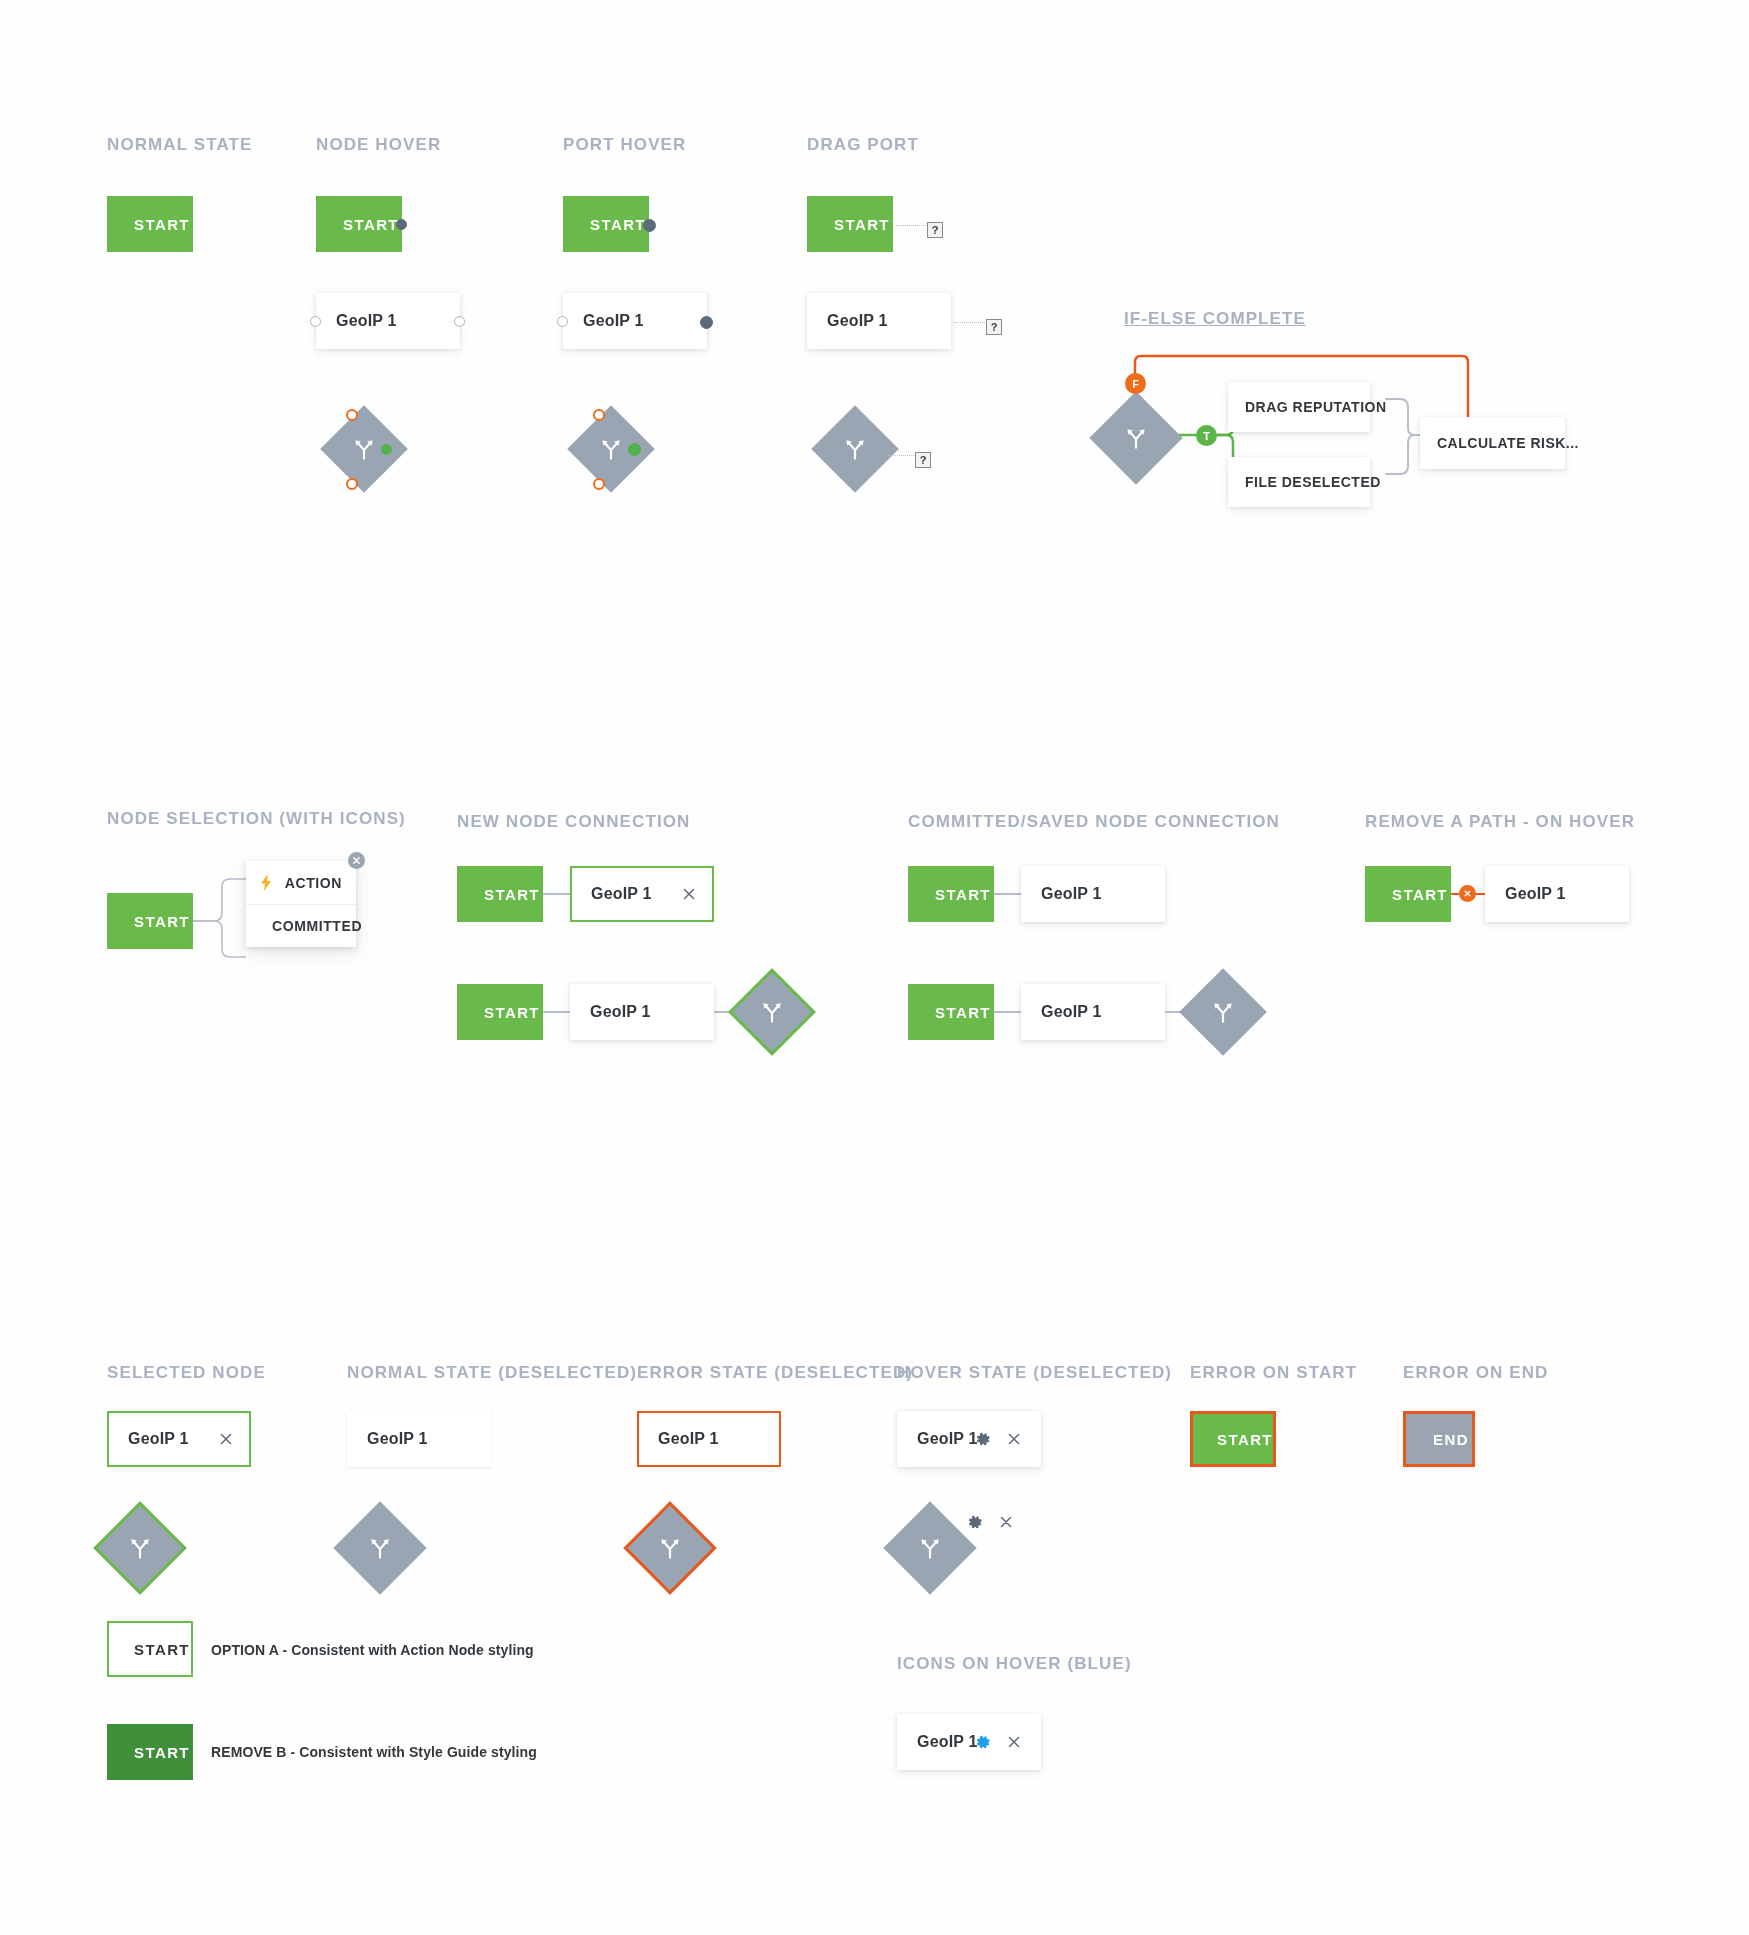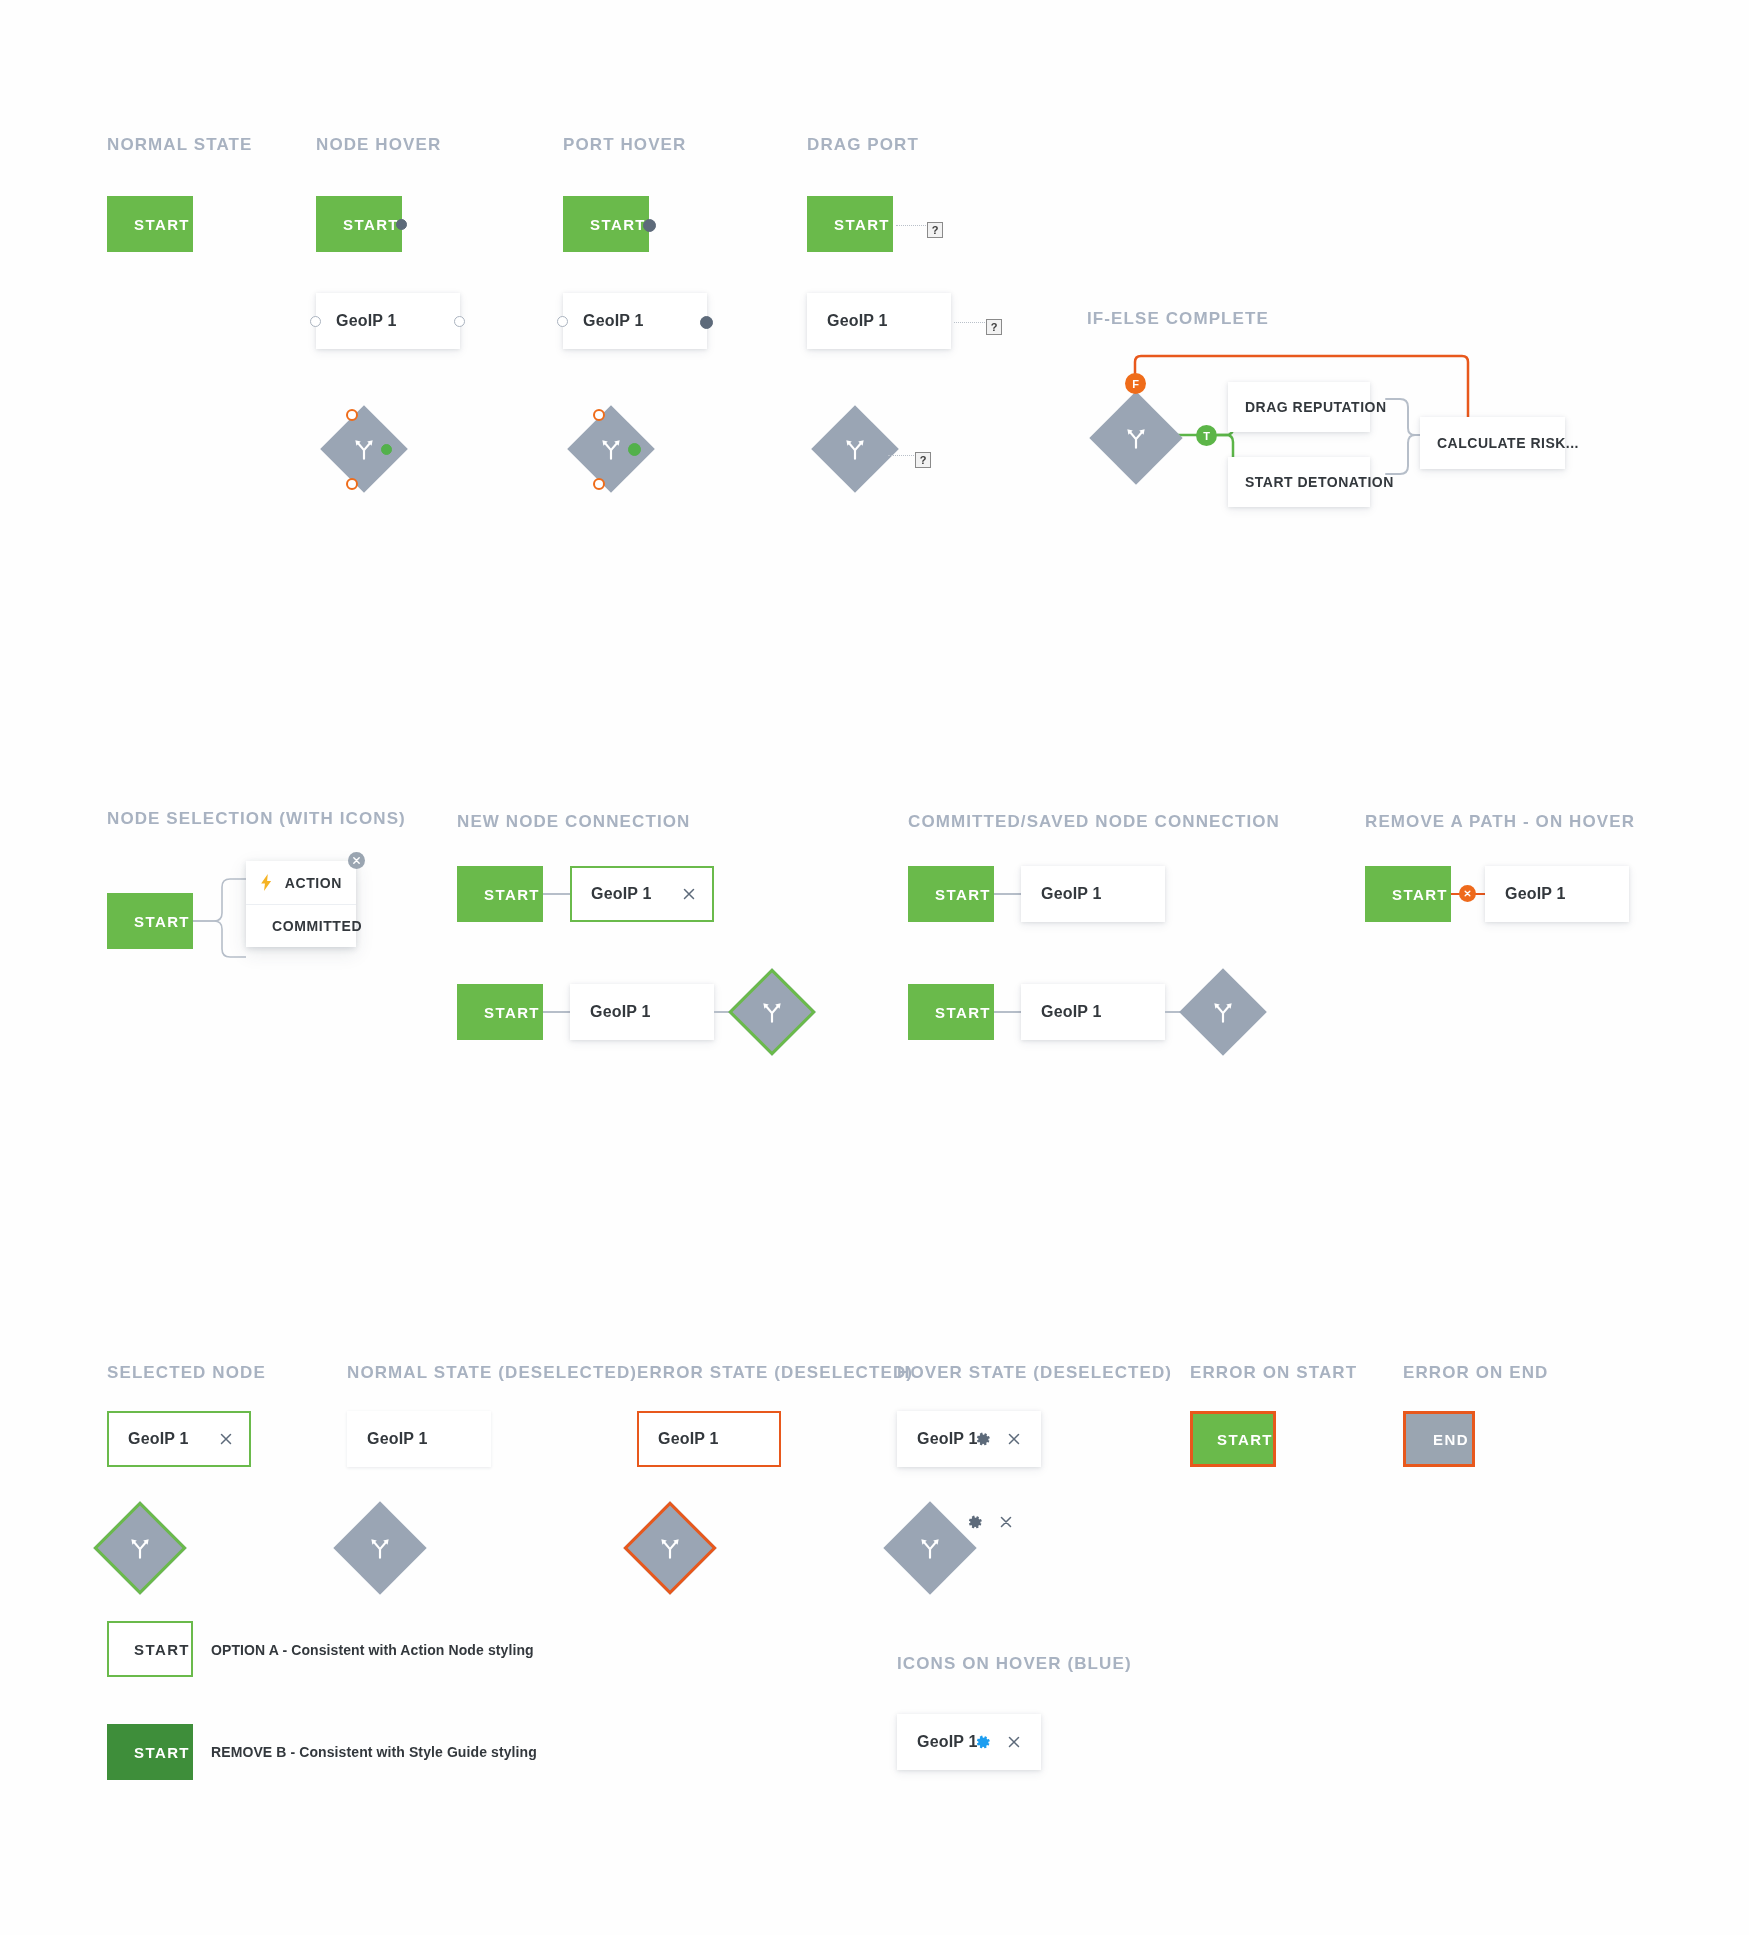--- a/index.html
+++ b/index.html
@@ -237,21 +237,21 @@
 </style>
 </head>
 <body>
 
 <div id="page">
 
   <div class="caption" style="left:107px; top:135px;">NORMAL STATE</div>
   <div class="caption" style="left:316px; top:135px;">NODE HOVER</div>
   <div class="caption" style="left:563px; top:135px;">PORT HOVER</div>
   <div class="caption" style="left:807px; top:135px;">DRAG PORT</div>
-  <div class="caption" style="left:1087px; top:309px;">IF-ELSE COMPLETE</div>
+  <div class="caption" style="left:1124px; top:309px;text-decoration:underline;">IF-ELSE COMPLETE</div>
 
   <div class="terminal" style="left:107px; top:196px; width:86px; height:56px;">
     <span class="t-label">START</span>
   </div>
 
   <div class="terminal" style="left:316px; top:196px; width:86px; height:56px;">
     <span class="t-label">START</span>
   </div>
   <div class="port filled" style="left:396px; top:219px;"></div>
 
@@ -354,21 +354,21 @@
       <path d="M20 4 L19 9 L15 5 Z" fill="#ffffff"></path>
     </svg>
   </div>
   <div class="port-tag f" style="left:1125px; top:373px;">F</div>
   <div class="port-tag t" style="left:1196px; top:425px;">T</div>
 
   <div class="node card" style="left:1228px; top:382px; width:142px; height:50px; padding-left:16px;">
     <span class="node-label" style="font-size:14px; letter-spacing:.5px;">DRAG REPUTATION</span>
   </div>
   <div class="node card" style="left:1228px; top:457px; width:142px; height:50px; padding-left:16px;">
-    <span class="node-label" style="font-size:14px; letter-spacing:.5px;">START DETONATION</span>
+    <span class="node-label" style="font-size:14px; letter-spacing:.5px;">FILE DESELECTED</span>
   </div>
   <div class="node card" style="left:1420px; top:417px; width:145px; height:52px; padding-left:16px;">
     <span class="node-label" style="font-size:14px; letter-spacing:.5px;">CALCULATE RISK...</span>
   </div>
 
   <div class="caption" style="left:107px; top:809px;">NODE SELECTION (WITH ICONS)</div>
   <div class="caption" style="left:457px; top:812px;">NEW NODE CONNECTION</div>
   <div class="caption" style="left:908px; top:812px;">COMMITTED/SAVED NODE CONNECTION</div>
   <div class="caption" style="left:1365px; top:812px;">REMOVE A PATH - ON HOVER</div>
 

